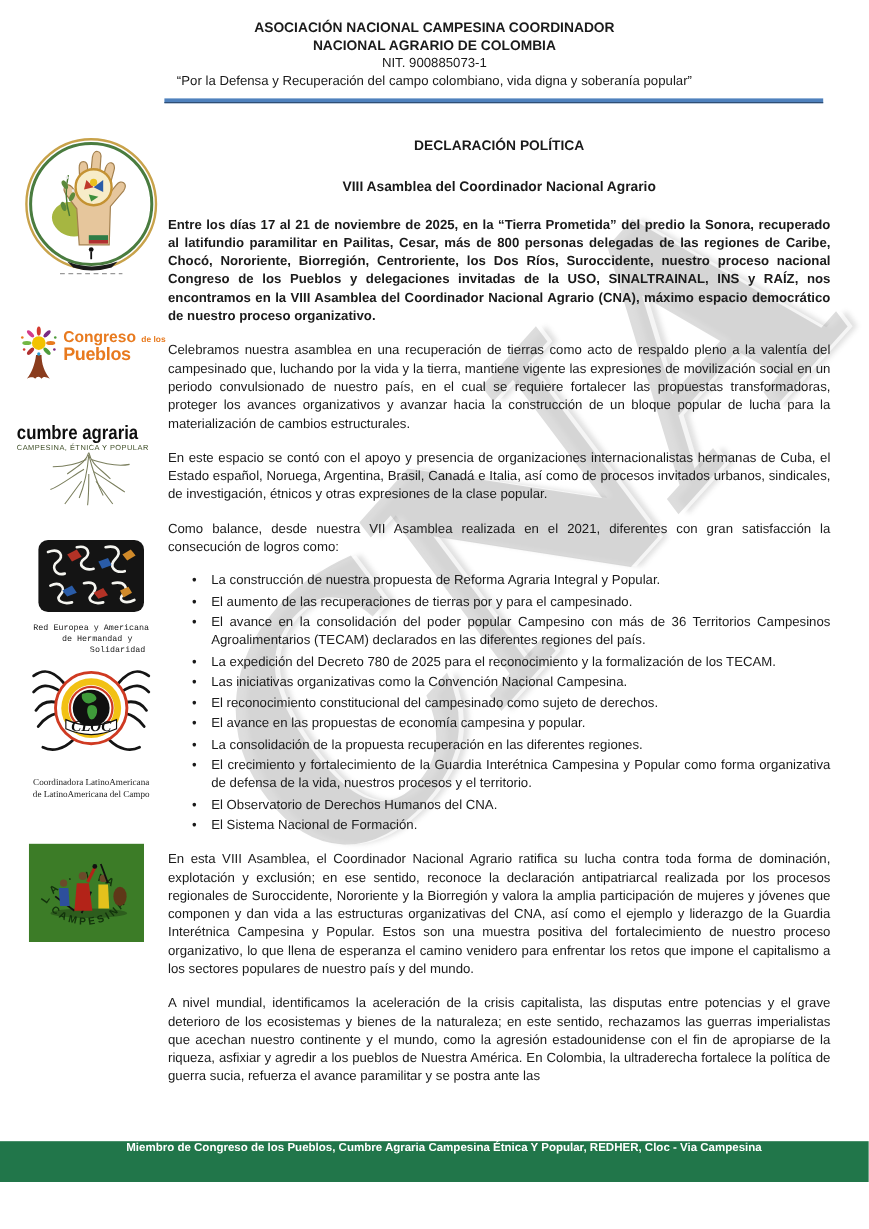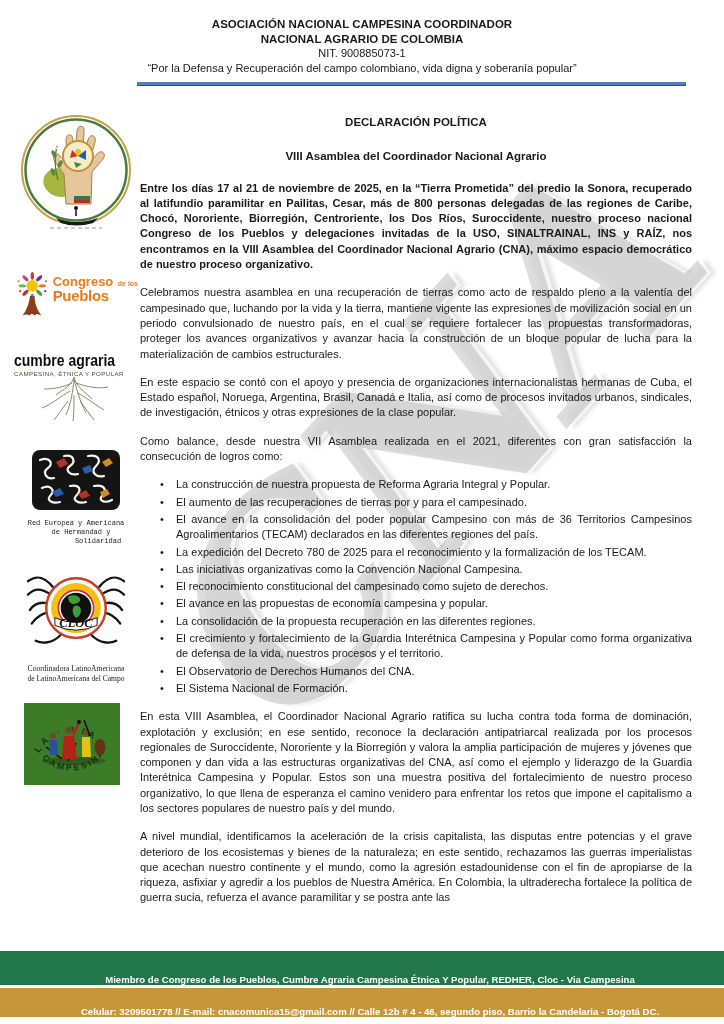--- a/index.html
+++ b/index.html
@@ -63,21 +63,21 @@
   .para.first{margin-top:16px;font-weight:bold;}
   ul.logros{margin:13px 0 0 0;padding-left:34px;list-style:none;}
   ul.logros li{position:relative;margin-bottom:2px;padding-left:2px;}
   ul.logros li::before{
     content:"•";position:absolute;left:-14px;top:0;font-size:11px;
   }
 
   
   .footer-bar{
     position:absolute;left:0;right:0;z-index:3;
-    display:flex;align-items:flex-end;justify-content:center;
+    display:flex;align-items:flex-start;justify-content:center;
     color:#fff;font-weight:bold;text-align:center;padding-left:16px;
   }
   .footer-green{top:951px;height:34px;background:var(--footer-green,#21764a);font-size:9.6px;}
   .footer-gold{top:988px;height:29px;background:var(--footer-gold,#c6973a);font-size:9.6px;}
 </style>
 </head>
 <body>
 
 <div class="page">
 
@@ -182,21 +182,21 @@
         <path d="M48 46 l8 -4 l4 6 l-8 3 Z" fill="#b33226"></path>
         <path d="M70 44 l7 -3 l3 5 l-7 4 Z" fill="#d08a2a"></path>
       </svg>
       <div class="redher-caption">
         <div class="l1">Red Europea y Americana</div>
         <div class="l2">de Hermandad y</div>
         <div class="l3">Solidaridad</div>
       </div>
     </div>
 
-    <div class="logo-abs cloc" style="left:0px;top:450px;">
+    <div class="logo-abs cloc" style="left:0px;top:432px;">
       <svg width="104" height="96" viewBox="0 0 104 100">
         <g stroke="#141414" stroke-width="2.4" fill="none" stroke-linecap="round">
           <path d="M28 26 C18 14 10 14 2 20"></path>
           <path d="M26 34 C14 26 8 28 2 34"></path>
           <path d="M26 44 C14 40 8 44 4 50"></path>
           <path d="M28 52 C18 52 10 58 6 64"></path>
           <path d="M76 26 C86 14 94 14 102 20"></path>
           <path d="M78 34 C90 26 96 28 102 34"></path>
           <path d="M78 44 C90 40 96 44 100 50"></path>
           <path d="M76 52 C86 52 94 58 98 64"></path>
@@ -270,17 +270,14 @@
       <li>El Sistema Nacional de Formación.</li>
     </ul>
 
     <p class="para">En esta VIII Asamblea, el Coordinador Nacional Agrario ratifica su lucha contra toda forma de dominación, explotación y exclusión; en ese sentido, reconoce la declaración antipatriarcal realizada por los procesos regionales de Suroccidente, Nororiente y la Biorregión y valora la amplia participación de mujeres y jóvenes que componen y dan vida a las estructuras organizativas del CNA, así como el ejemplo y liderazgo de la Guardia Interétnica Campesina y Popular. Estos son una muestra positiva del fortalecimiento de nuestro proceso organizativo, lo que llena de esperanza el camino venidero para enfrentar los retos que impone el capitalismo a los sectores populares de nuestro país y del mundo.</p>
     <p class="para">A nivel mundial, identificamos la aceleración de la crisis capitalista, las disputas entre potencias y el grave deterioro de los ecosistemas y bienes de la naturaleza; en este sentido, rechazamos las guerras imperialistas que acechan nuestro continente y el mundo, como la agresión estadounidense con el fin de apropiarse de la riqueza, asfixiar y agredir a los pueblos de Nuestra América. En Colombia, la ultraderecha fortalece la política de guerra sucia, refuerza el avance paramilitar y se postra ante las</p>
   </div>
 
   <div class="footer-bar footer-green">
     <span>Miembro de Congreso de los Pueblos, Cumbre Agraria Campesina Étnica Y Popular, REDHER, Cloc - Via Campesina</span>
   </div>
-  <div class="footer-bar footer-gold">
-    <span>Celular: 3209501778 // E-mail: cnacomunica15@gmail.com // Calle 12b # 4 - 46, segundo piso, Barrio la Candelaria - Bogotá DC.</span>
-  </div>
 
 </div>
 
 </body></html>

